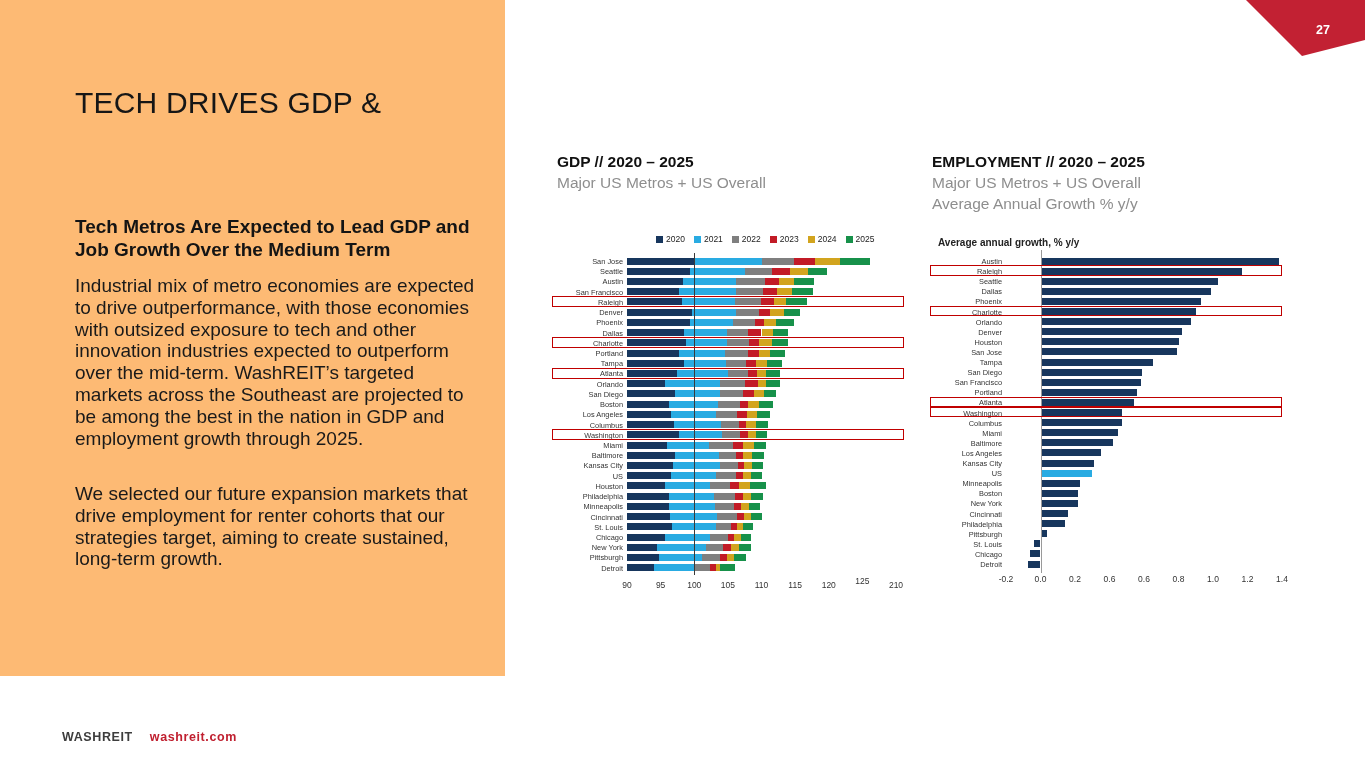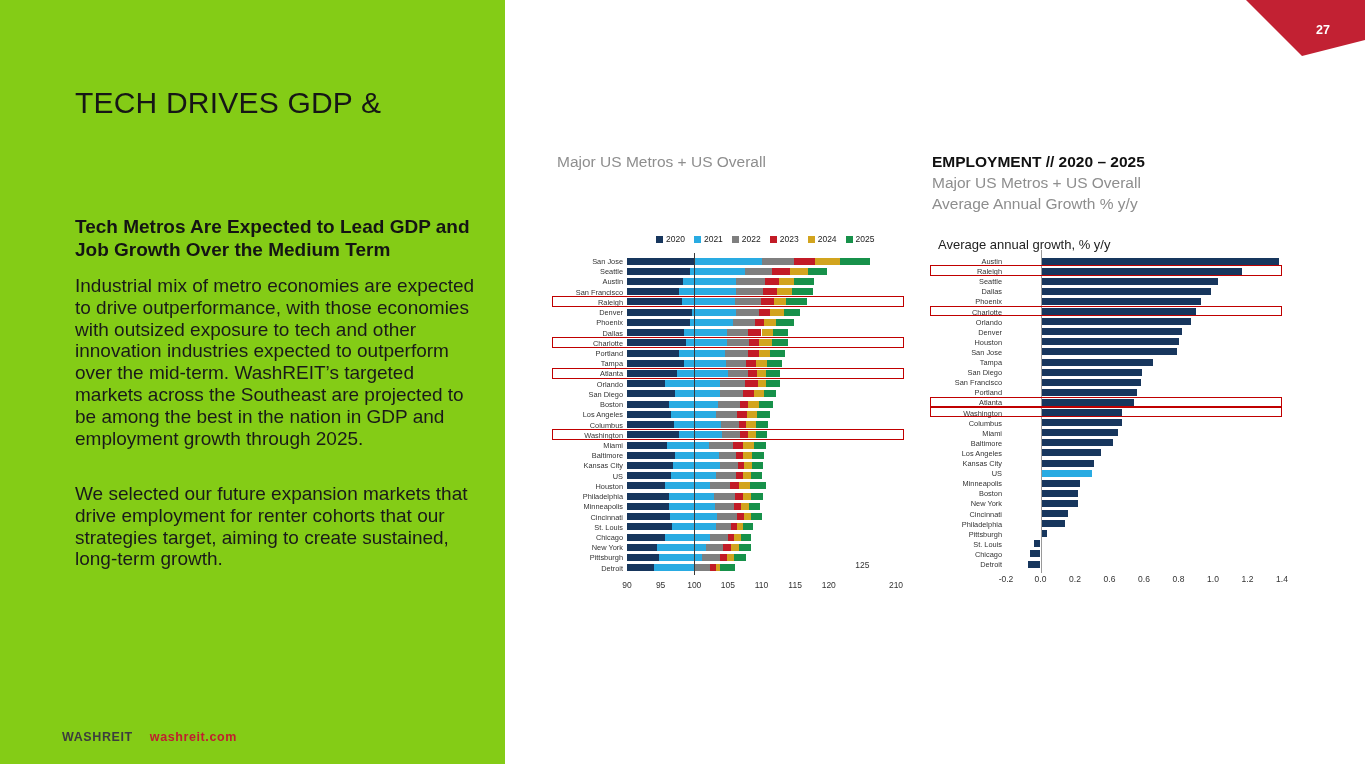--- a/index.html
+++ b/index.html
@@ -1,41 +1,41 @@
 <!DOCTYPE html>
 <html><head>
 <meta charset="utf-8">
 <style>
   html,body { margin:0; padding:0; background:#ffffff; }
   .slide {
     position:relative; width:1365px; height:768px; background:#ffffff;
     font-family:"Liberation Sans", sans-serif; overflow:hidden; color:#141414;
   }
-  .left-panel { position:absolute; left:0; top:0; width:505px; height:764px; background:#84cc16; }
+  .left-panel { position:absolute; left:0; top:0; width:505px; height:676px; background:#fdba74; }
   .title { position:absolute; left:75px; top:84px; font-size:30px; line-height:37px; font-weight:400; color:#161616; letter-spacing:0.2px; }
   .subtitle { position:absolute; left:75px; top:216px; width:402px; font-size:19px; line-height:22.5px; font-weight:700; color:#141414; }
   .para { position:absolute; left:75px; width:400px; font-size:19px; line-height:21.8px; color:#1a1a1a; }
   .para1 { top:275px; }
   .para2 { top:483px; }
   .brand-footer { position:absolute; left:62px; top:730px; font-size:12.5px; font-weight:700; letter-spacing:0.6px; }
   .brand-name { color:#3d3d3d; }
   .brand-link { color:#C01F2F; margin-left:13px; text-decoration:none; }
   .chart-header { position:absolute; top:151px; font-size:15.5px; line-height:21px; }
   .chart-header .hd-title { font-weight:700; color:#111; }
   .chart-header .hd-sub { font-weight:400; color:#8E8E8E; }
   .gdp-header { left:557px; }
   .emp-header { left:932px; }
   .chart { position:absolute; top:232px; width:352px; height:368px; }
   #gdp-chart { left:552px; }
   #emp-chart { left:930px; }
   .legend { position:absolute; left:104px; top:2px; height:10px; display:flex; gap:9px; align-items:center; }
   .legend-item { display:flex; align-items:center; gap:3px; }
   .legend-swatch { width:7px; height:7px; display:inline-block; }
   .legend-label { font-size:8.5px; color:#222; }
-  .axis-title { position:absolute; left:8px; top:5px; font-size:13px; font-weight:400; color:#222; }
+  .axis-title { position:absolute; left:8px; top:5px; font-size:10px; font-weight:700; color:#222; }
   .city-label { position:absolute; text-align:right; font-size:7.4px; color:#333; white-space:nowrap; }
   .bar-seg, .emp-bar { position:absolute; height:7px; }
   .vline { position:absolute; width:1px; }
   .tick-label { position:absolute; width:34px; text-align:center; font-size:8.5px; color:#333; }
   .hl-box { position:absolute; left:0; border:1.5px solid #C00000; background:transparent; box-sizing:border-box; }
   .notes { position:absolute; right:74px; top:729px; text-align:right; font-size:7.5px; line-height:11.5px; color:#222; }
   .corner-badge { position:absolute; right:0; top:0; }
 </style>
 </head>
 <body>
@@ -54,20 +54,21 @@
       <a class="brand-link" href="#">washreit.com</a>
     </div>
   </div>
 
   <svg class="corner-badge" width="125" height="58" viewBox="0 0 125 58">
     <polygon points="6,0 125,0 125,40 62,56" fill="#C22133"></polygon>
     <text x="83" y="34" text-anchor="middle" font-size="12.5" font-weight="bold" fill="#ffffff" font-family="Liberation Sans, sans-serif">27</text>
   </svg>
 
   <div class="chart-header gdp-header">
+    <div class="hd-title">GDP // 2020 – 2025</div>
     <div class="hd-sub">Major US Metros + US Overall</div>
   </div>
 
   <div class="chart-header emp-header">
     <div class="hd-title">EMPLOYMENT // 2020 – 2025</div>
     <div class="hd-sub">Major US Metros + US Overall</div>
     <div class="hd-sub">Average Annual Growth % y/y</div>
   </div>
 
   <div class="chart" id="gdp-chart">
@@ -315,21 +316,21 @@
       <div class="bar-seg" style="left: 163.77px; top: 332.21px; width: 4.7075px; background: rgb(210, 164, 30);"></div>
       <div class="bar-seg" style="left: 168.477px; top: 332.21px; width: 14.1225px; background: rgb(23, 145, 74);"></div>
       <div class="vline" style="left: 142.25px; top: 21px; height: 321.82px; background: rgb(58, 58, 58);"></div>
       <div class="tick-label" style="left: 58px; top: 348px;">90</div>
       <div class="tick-label" style="left: 91.625px; top: 348px;">95</div>
       <div class="tick-label" style="left: 125.25px; top: 348px;">100</div>
       <div class="tick-label" style="left: 158.875px; top: 348px;">105</div>
       <div class="tick-label" style="left: 192.5px; top: 348px;">110</div>
       <div class="tick-label" style="left: 226.125px; top: 348px;">115</div>
       <div class="tick-label" style="left: 259.75px; top: 348px;">120</div>
-      <div class="tick-label" style="left: 293.375px; top: 328px;">125</div>
+      <div class="tick-label" style="left: 293.375px; top: 344px;">125</div>
       <div class="tick-label" style="left: 327px; top: 348px;">210</div>
       <div class="hl-box" style="top: 63.98px; width: 352px; height: 11.02px; border-color: rgb(192, 0, 0);"></div>
       <div class="hl-box" style="top: 104.86px; width: 352px; height: 11.02px; border-color: rgb(192, 0, 0);"></div>
       <div class="hl-box" style="top: 135.52px; width: 352px; height: 11.02px; border-color: rgb(192, 0, 0);"></div>
       <div class="hl-box" style="top: 196.84px; width: 352px; height: 11.02px; border-color: rgb(192, 0, 0);"></div>
     </div>
 
   <div class="chart" id="emp-chart">
     <div class="axis-title">Average annual growth, % y/y</div>
   <div class="city-label" style="left: 0px; top: 25px; width: 72px;">Austin</div>

